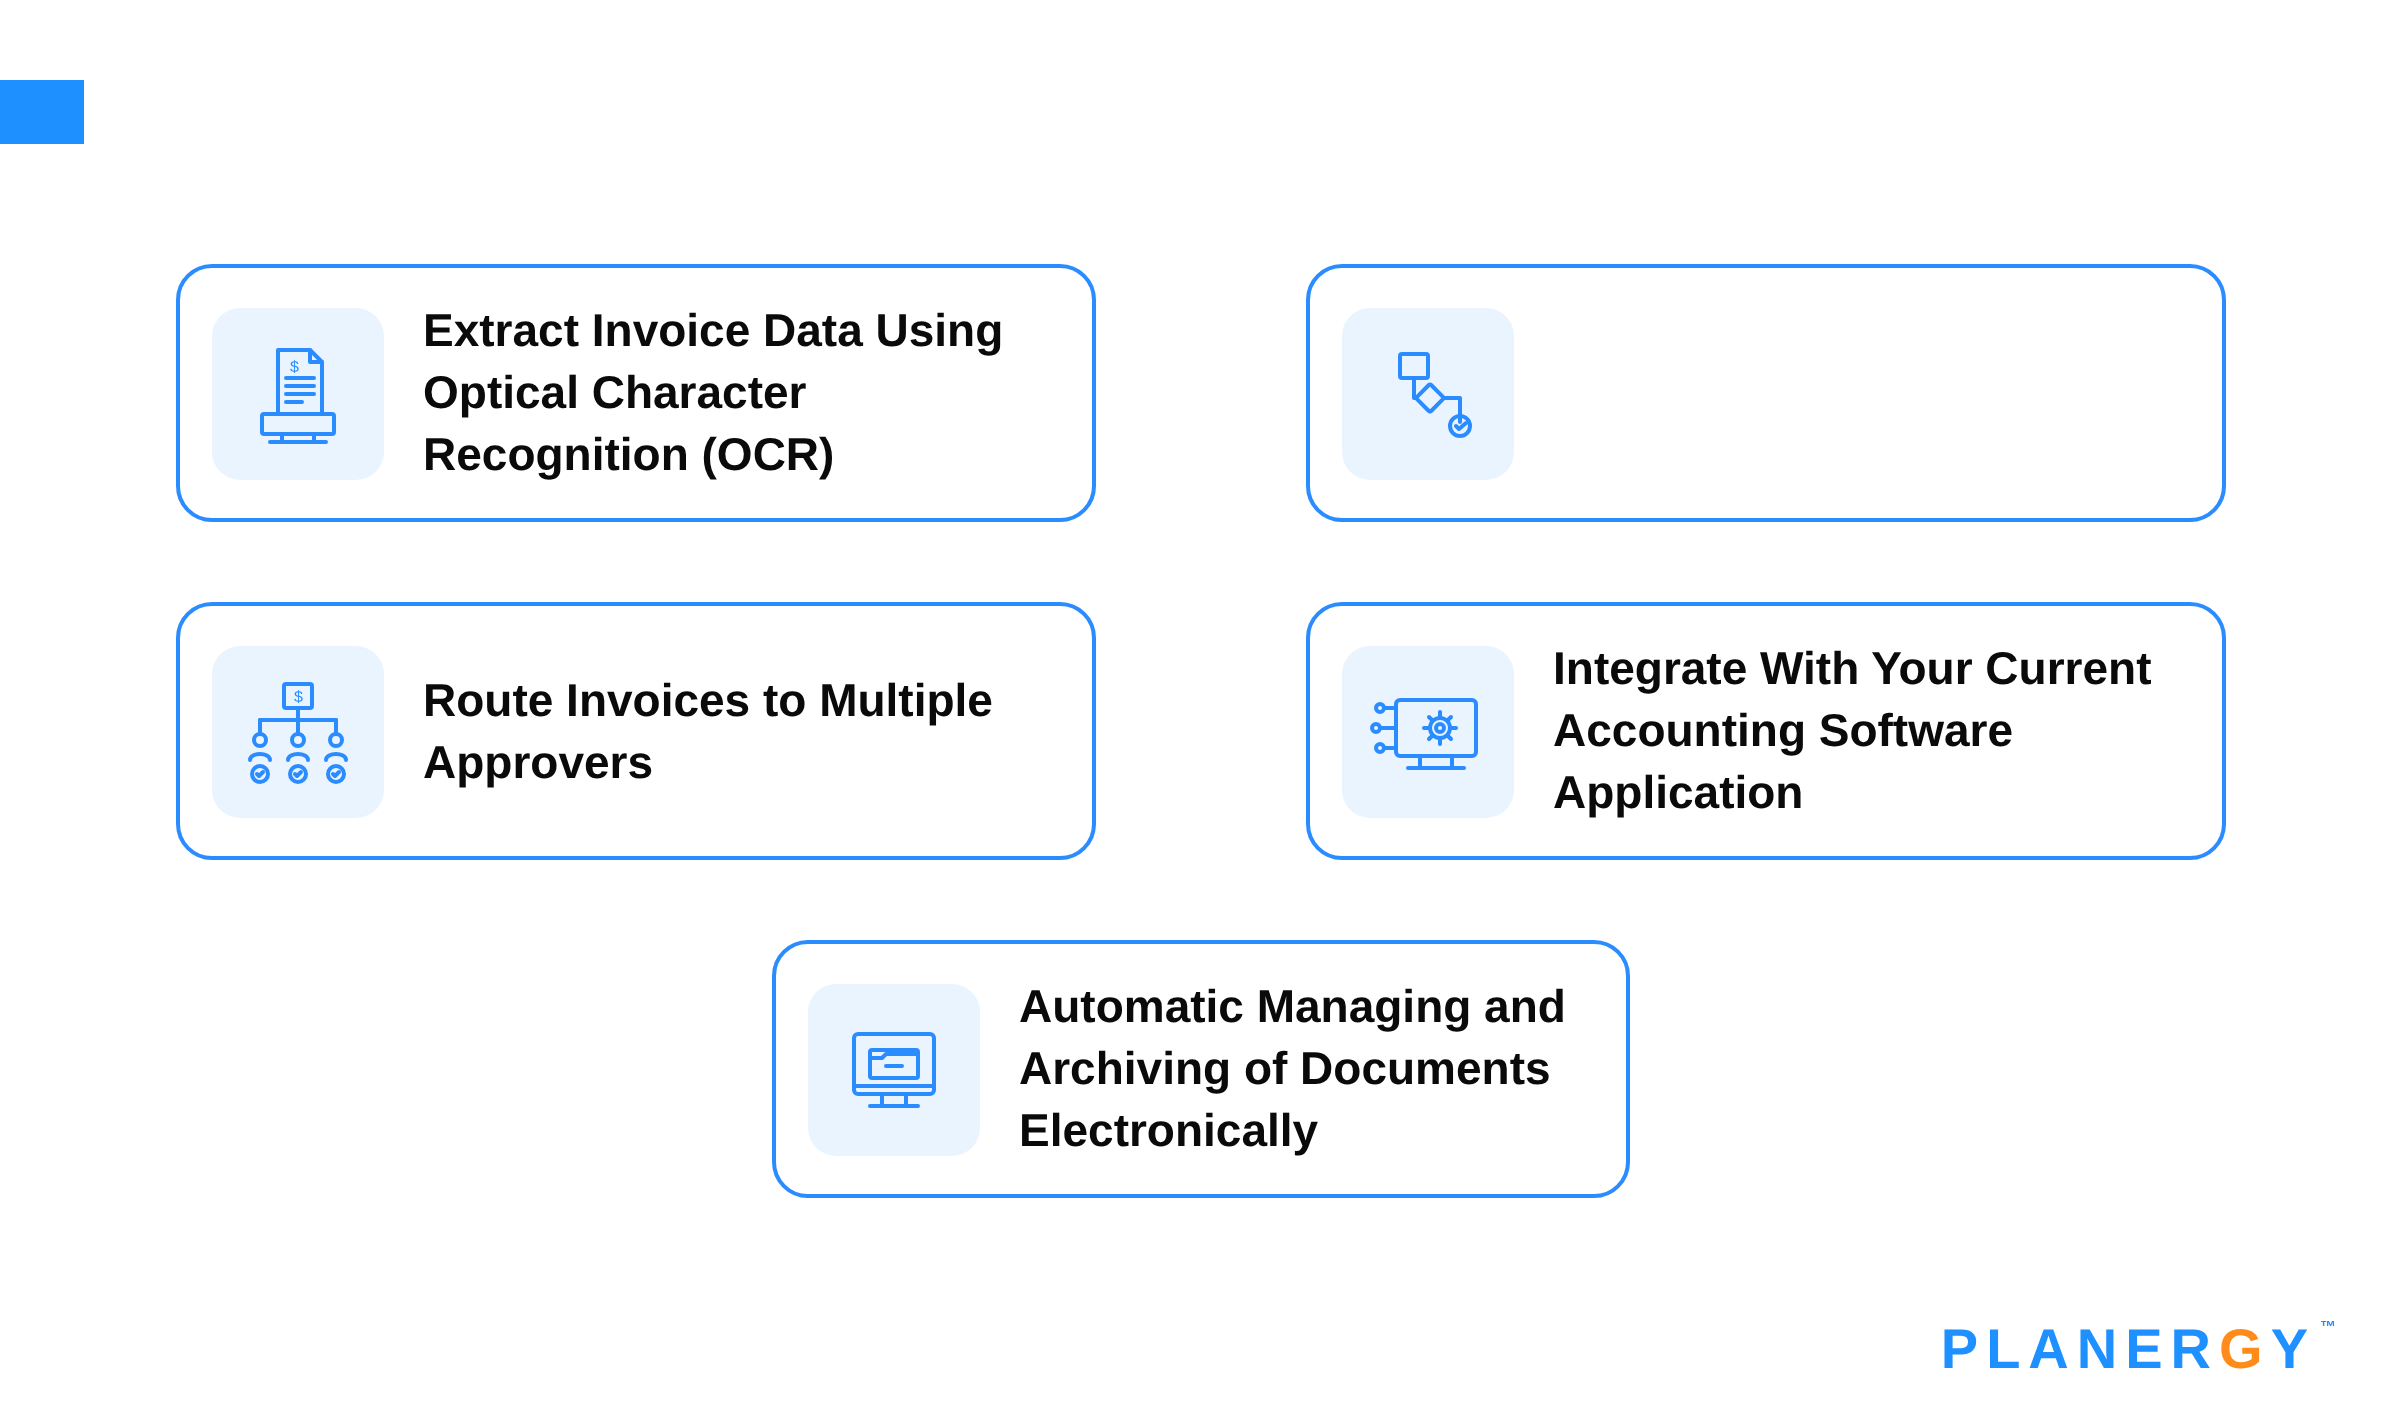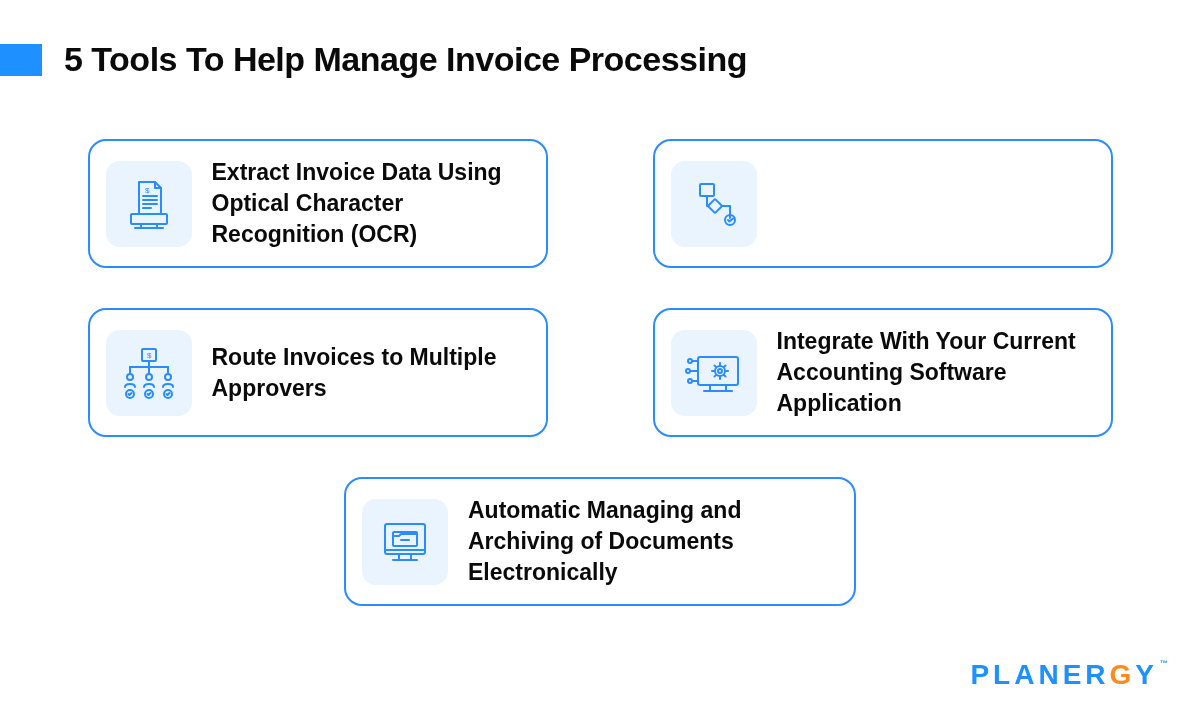--- a/index.html
+++ b/index.html
@@ -59,42 +59,41 @@
     }
     .card-label {
       font-size: 23px;
       font-weight: 600;
       line-height: 1.35;
       color: #0a0a0a;
     }
     .card.center {
       grid-column: 1 / span 2;
       justify-self: center;
-      width: 512px;
+      width: 429px;
     }
     .logo {
       position: absolute;
       right: 32px;
       bottom: 22px;
       font-size: 28px;
       font-weight: 700;
       letter-spacing: 4px;
       color: #1e90ff;
       font-family: Arial, sans-serif;
     }
     .logo .g { color: #ff8c1a; }
     .logo sup { font-size: 8px; vertical-align: top; color: #1e90ff; letter-spacing: 0; margin-left: 2px;}
     svg { display:block; }
   </style>
 </head>
 <body>
 
 <div class="title-row">
   <div class="accent-bar"></div>
-  <h1 class="page-title">5 Tools To Help Manage Invoice Processing</h1>
 </div>
 
 <div class="grid">
 
   <div class="card">
     <div class="icon-wrap">
       <svg width="56" height="56" viewBox="0 0 56 56" fill="none" stroke="#2a8cff" stroke-width="2" stroke-linecap="round" stroke-linejoin="round">
         <rect x="10" y="38" width="36" height="10" rx="1"></rect>
         <line x1="20" y1="48" x2="20" y2="52"></line>
           <line x1="36" y1="48" x2="36" y2="52"></line>

